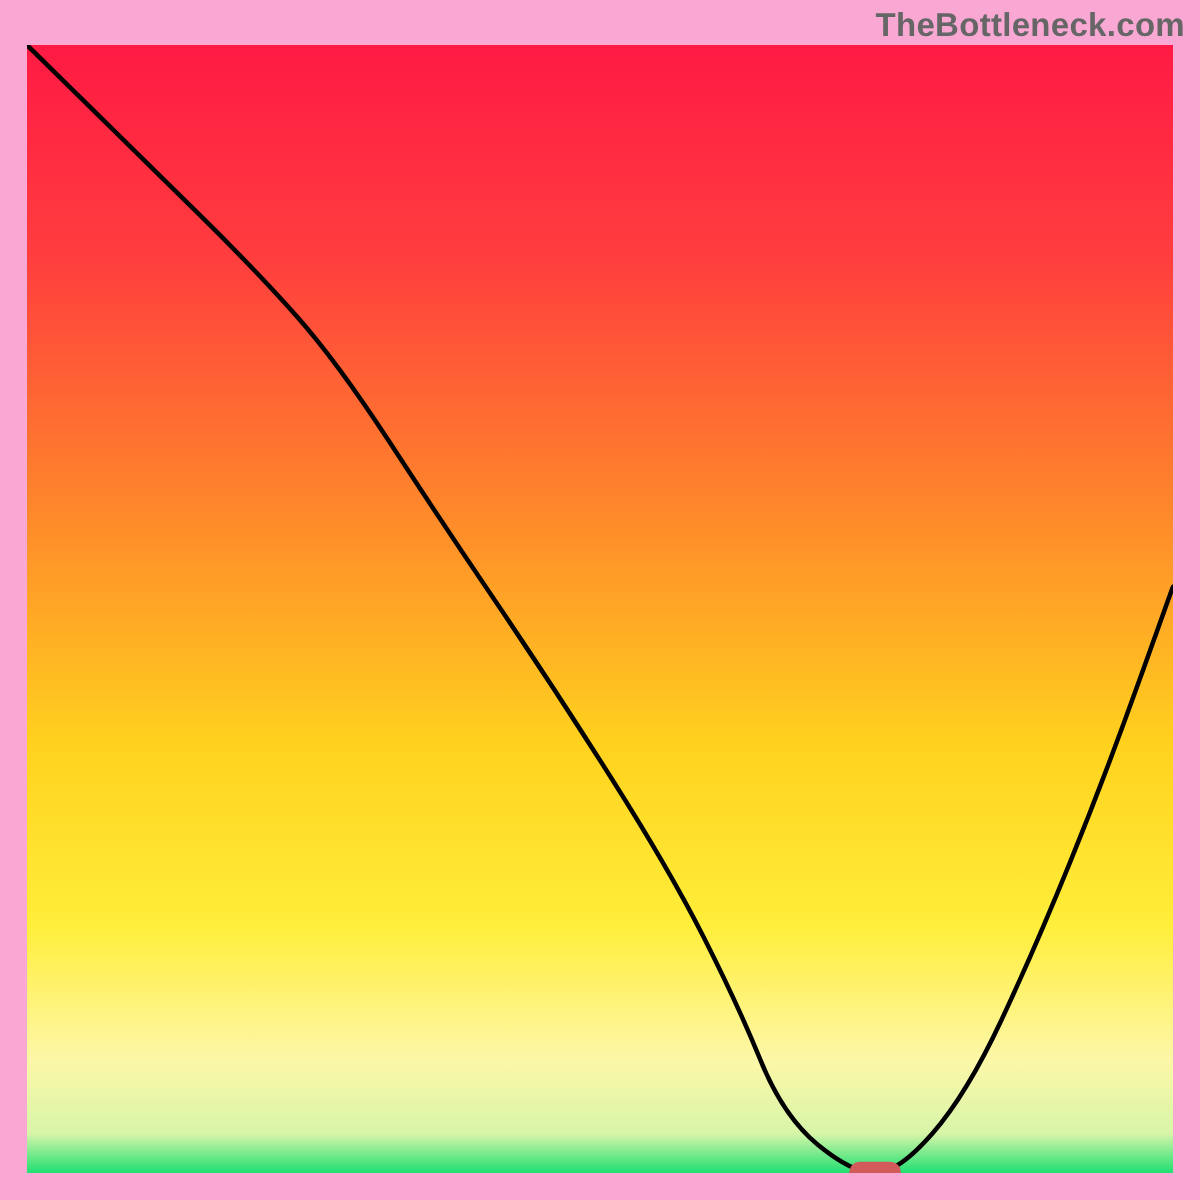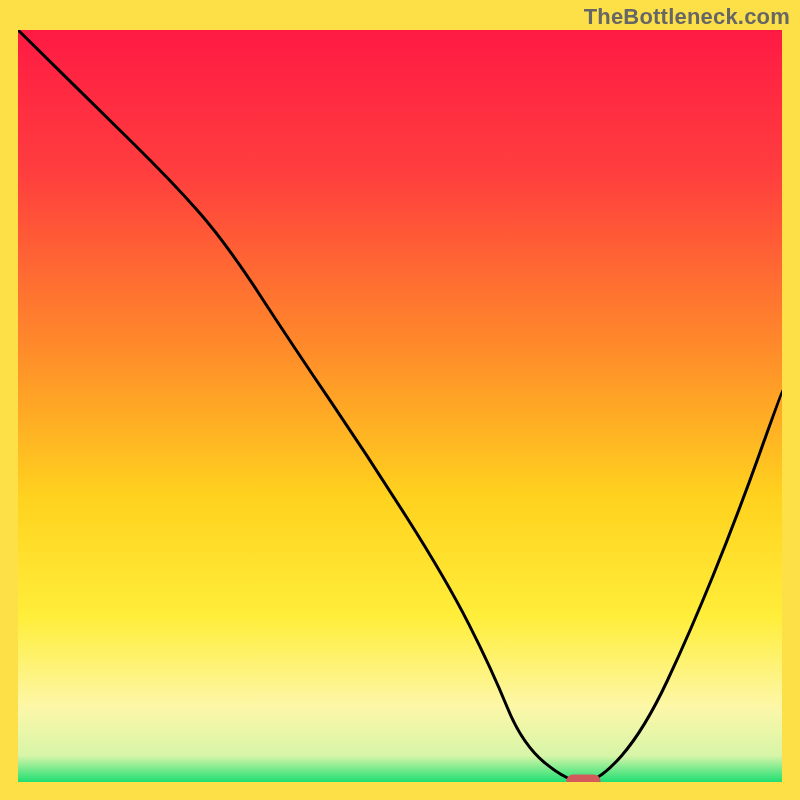--- a/index.html
+++ b/index.html
@@ -1,21 +1,21 @@
 <!DOCTYPE html>
 <html><head>
 <meta charset="utf-8">
 <style>
   * { margin: 0; padding: 0; box-sizing: border-box; }
   html, body { width: 800px; height: 800px; overflow: hidden; background: #fff; }
   .frame {
     position: relative;
     width: 800px;
     height: 800px;
-    background: #fde047;
+    background: #f9a8d4;
   }
   .watermark {
     position: absolute;
     top: 4px;
     right: 10px;
     font-family: Arial, sans-serif;
     font-size: 22px;
     font-weight: 600;
     color: #666;
     letter-spacing: 0.2px;

